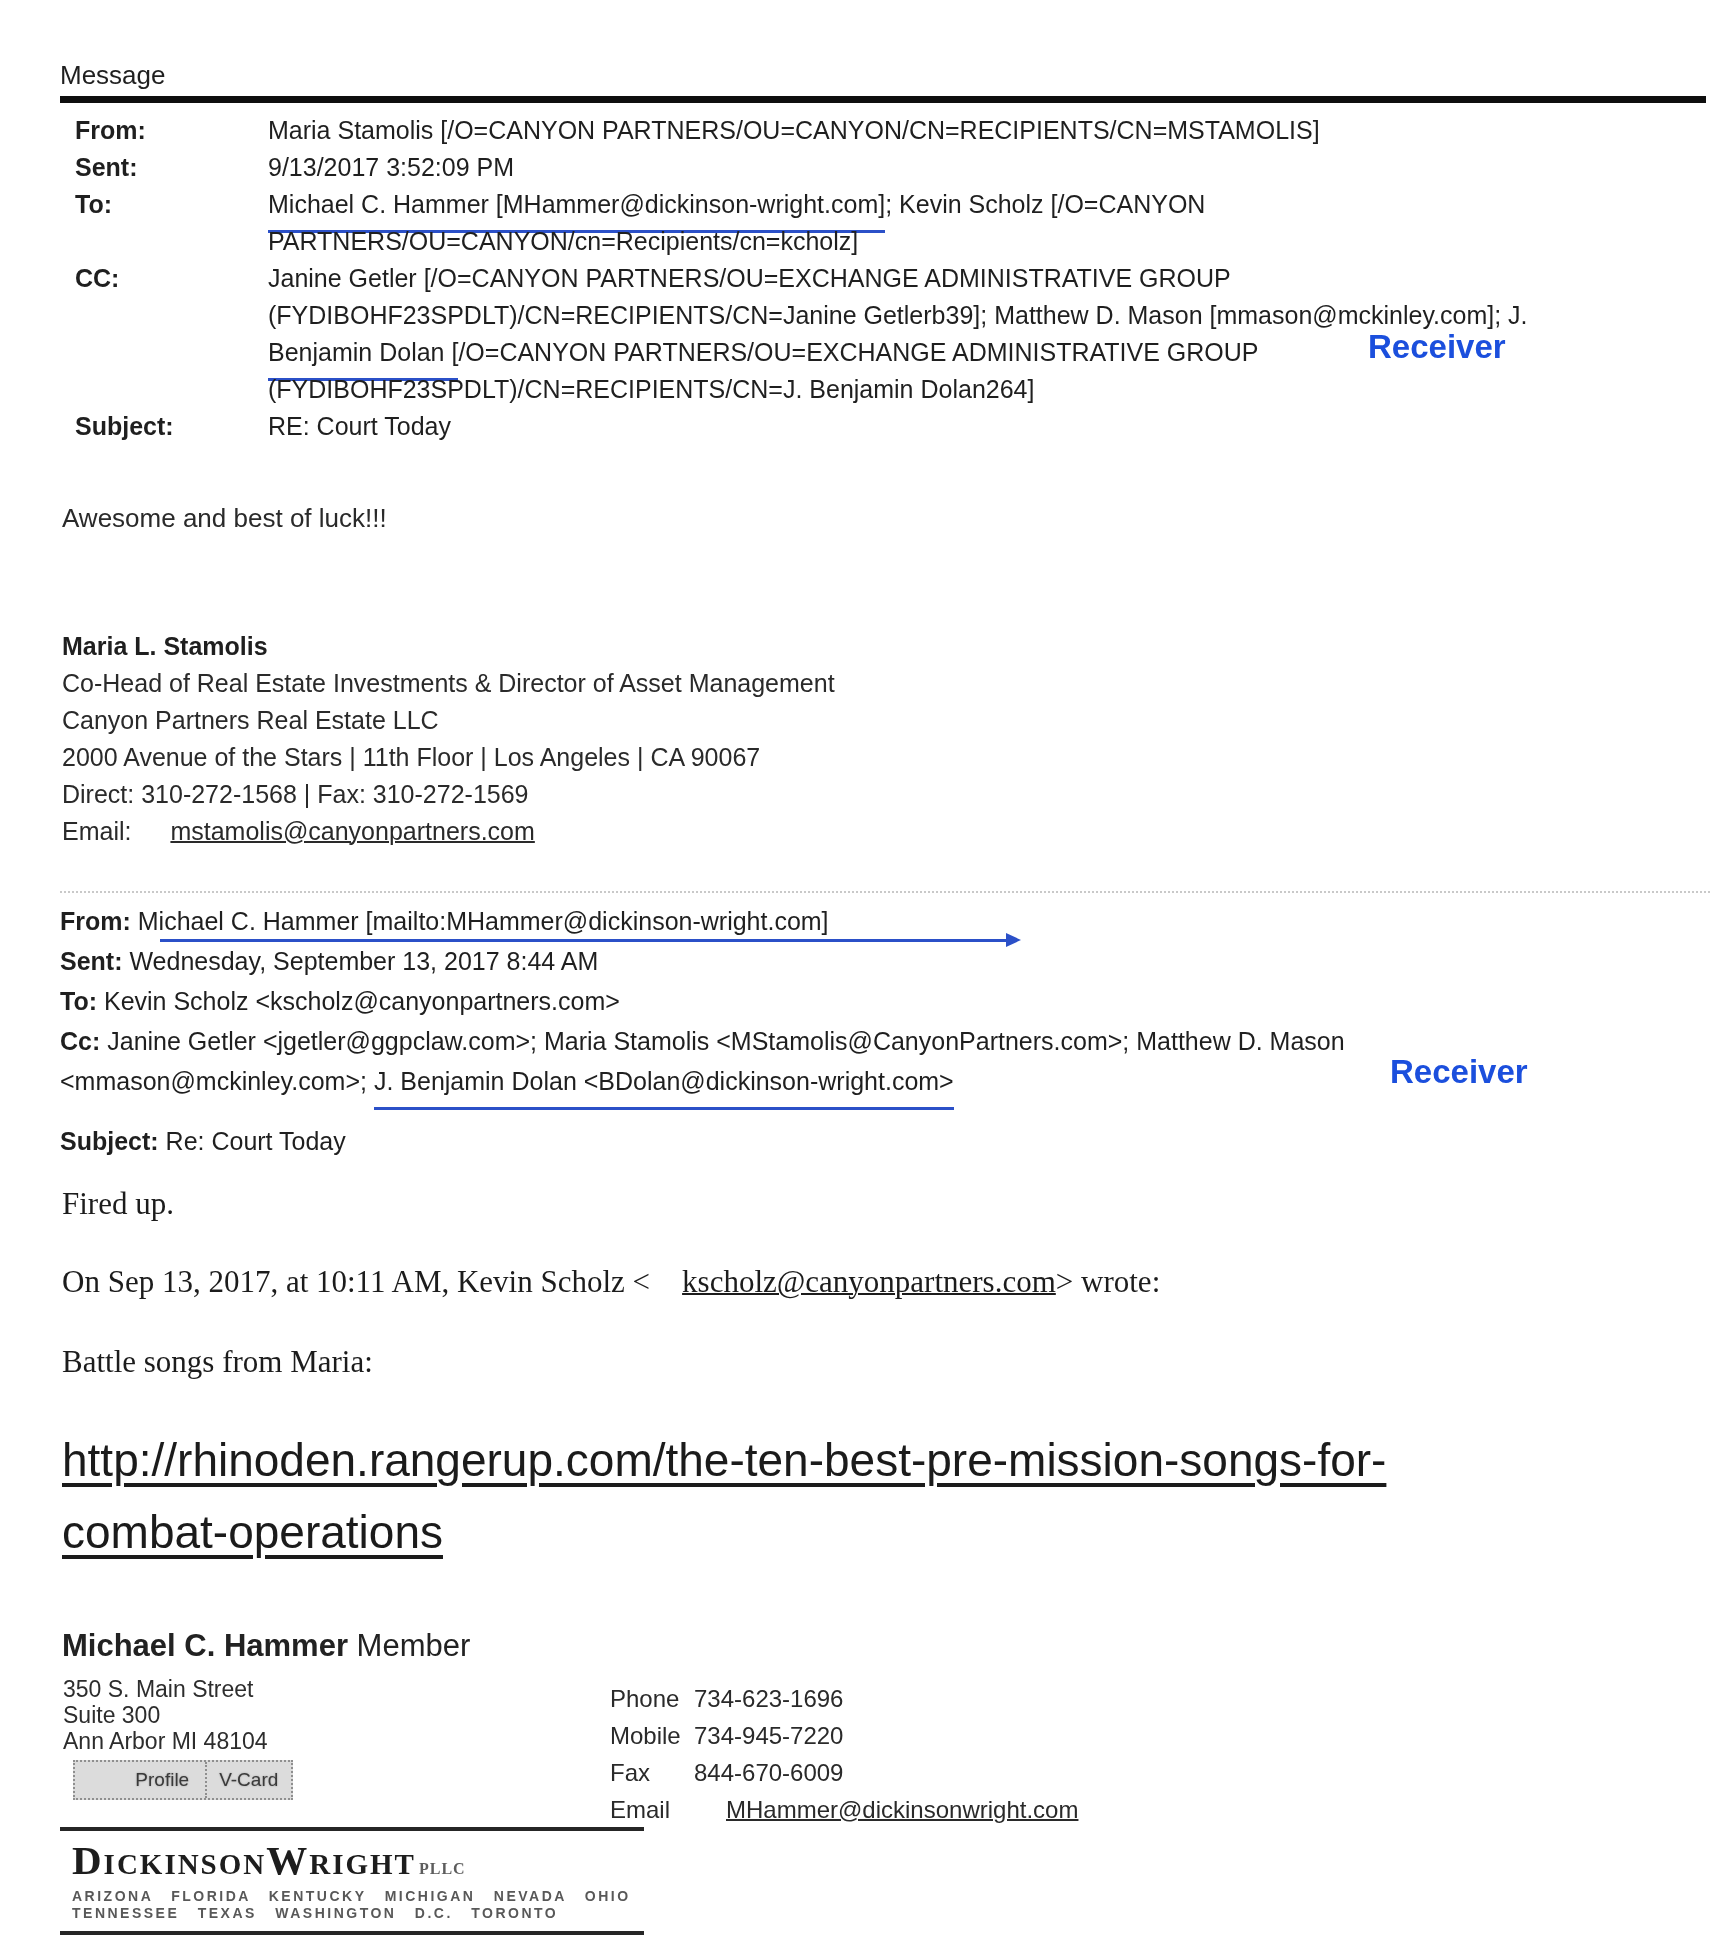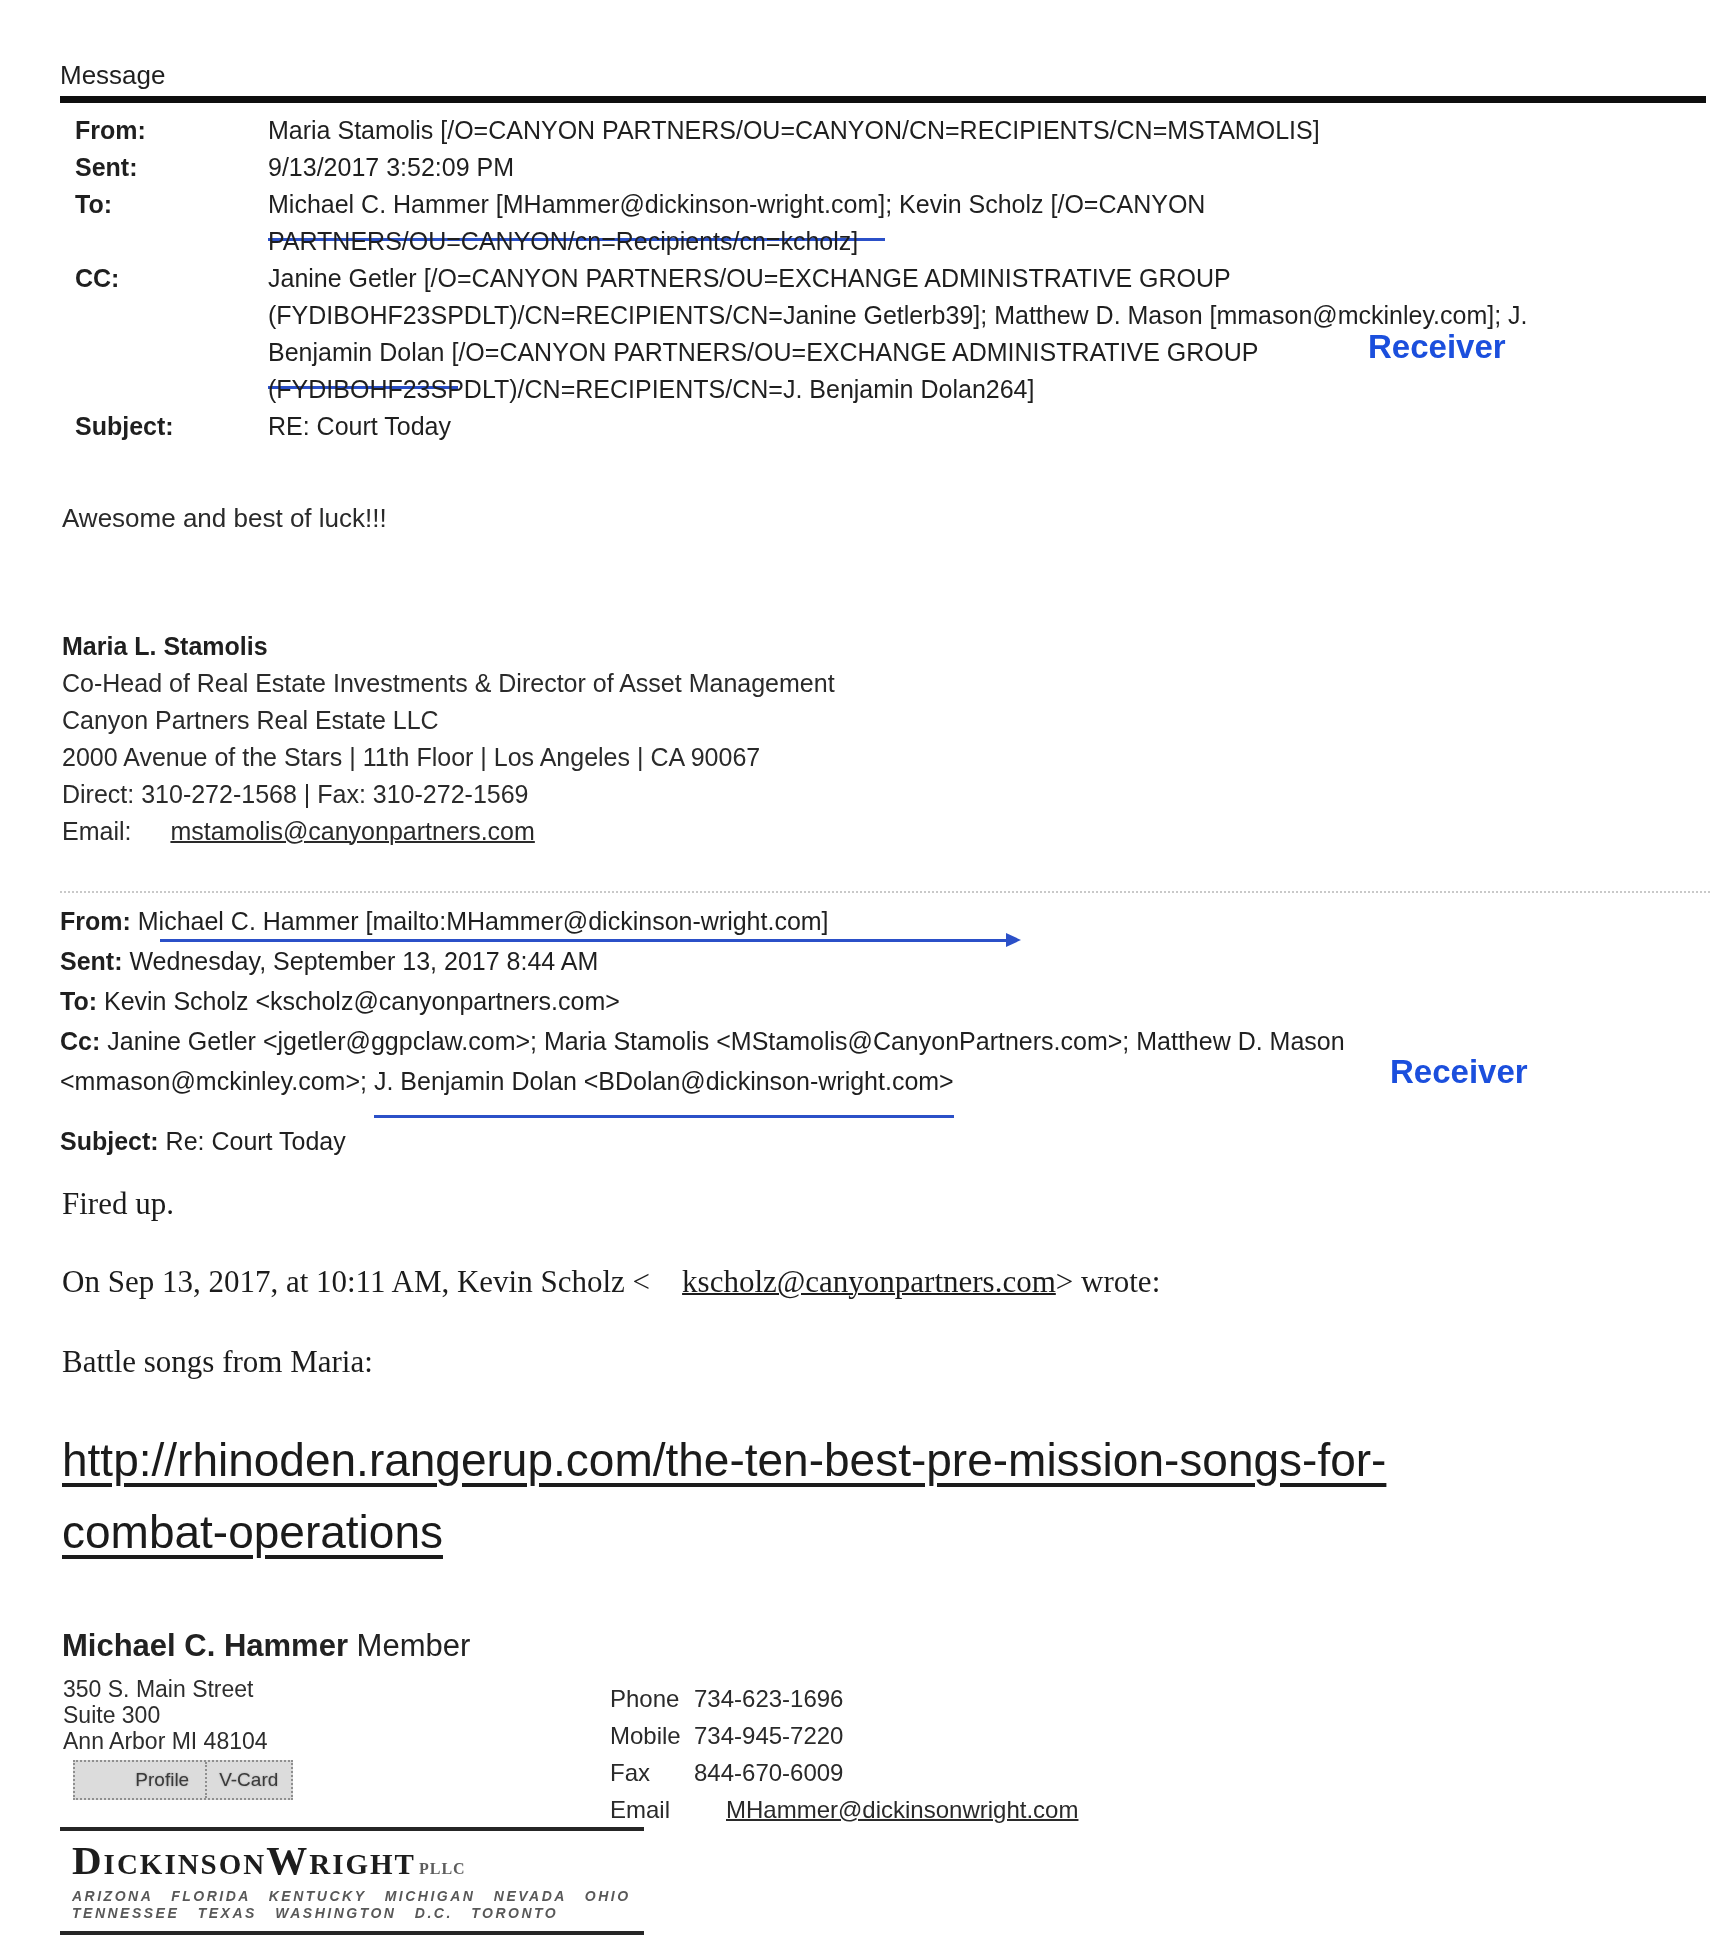--- a/index.html
+++ b/index.html
@@ -9,21 +9,21 @@
   }
   .abs{position:absolute;}
   
   .msg-title{left:60px;top:60px;font-size:26px;}
   .thick-rule{left:60px;top:96px;width:1646px;height:7px;background:#0e0e0e;}
   
   .hdr1{left:75px;top:112px;font-size:25px;line-height:37px;}
   .hdr1-row{display:flex;}
   .hdr1-label{width:193px;font-weight:bold;flex:none;}
   .hdr1-val{white-space:nowrap;}
-  .ublue{border-bottom:3px solid #2b50c8;padding-bottom:20px;}
+  .ublue{border-bottom:3px solid #2b50c8;padding-bottom:12px;}
   .ulink{text-decoration:underline;text-decoration-thickness:2px;margin-left:32px;}
   .receiver{font-size:33px;font-weight:bold;color:#1b4fdd;}
   .r1{left:1368px;top:328px;}
   .r2{left:1390px;top:1053px;}
   
   .body1{left:62px;top:503px;font-size:26px;color:#2a2a2a;}
   .sig1{left:62px;top:628px;font-size:25px;line-height:37px;color:#2a2a2a;}
   .sig1 .name{font-weight:bold;color:#1f1f1f;}
   
   .dotsep{left:60px;top:891px;width:1650px;border-top:2px dotted #c9c9c9;}
@@ -52,21 +52,21 @@
   .contact{left:610px;top:1680px;font-size:24px;line-height:37px;color:#2a2a2a;}
   .contact .lab{display:inline-block;width:84px;}
   
   .rule{left:60px;width:584px;height:4px;background:#262626;}
   .rule-top{top:1827px;}
   .rule-bot{top:1931px;}
   .firm{left:72px;top:1836px;font-family:"Liberation Serif",serif;font-weight:bold;color:#1d1d1d;letter-spacing:2px;white-space:nowrap;}
   .firm .big{font-size:41px;}
   .firm .small{font-size:29px;}
   .firm .suffix{font-size:16px;color:#5d5d5d;letter-spacing:1px;margin-left:3px;}
-  .locations{left:72px;top:1888px;font-size:14px;font-weight:bold;letter-spacing:2.5px;word-spacing:12px;color:#585858;line-height:17px;white-space:nowrap;font-style:italic;}
+  .locations{left:72px;top:1888px;font-size:14px;font-weight:bold;letter-spacing:2.5px;word-spacing:12px;color:#585858;line-height:17px;white-space:nowrap;}
 </style>
 </head>
 <body>
 
 <div class="page">
 
   <div class="abs msg-title">Message</div>
   <div class="abs thick-rule"></div>
 
   <div class="abs hdr1">

